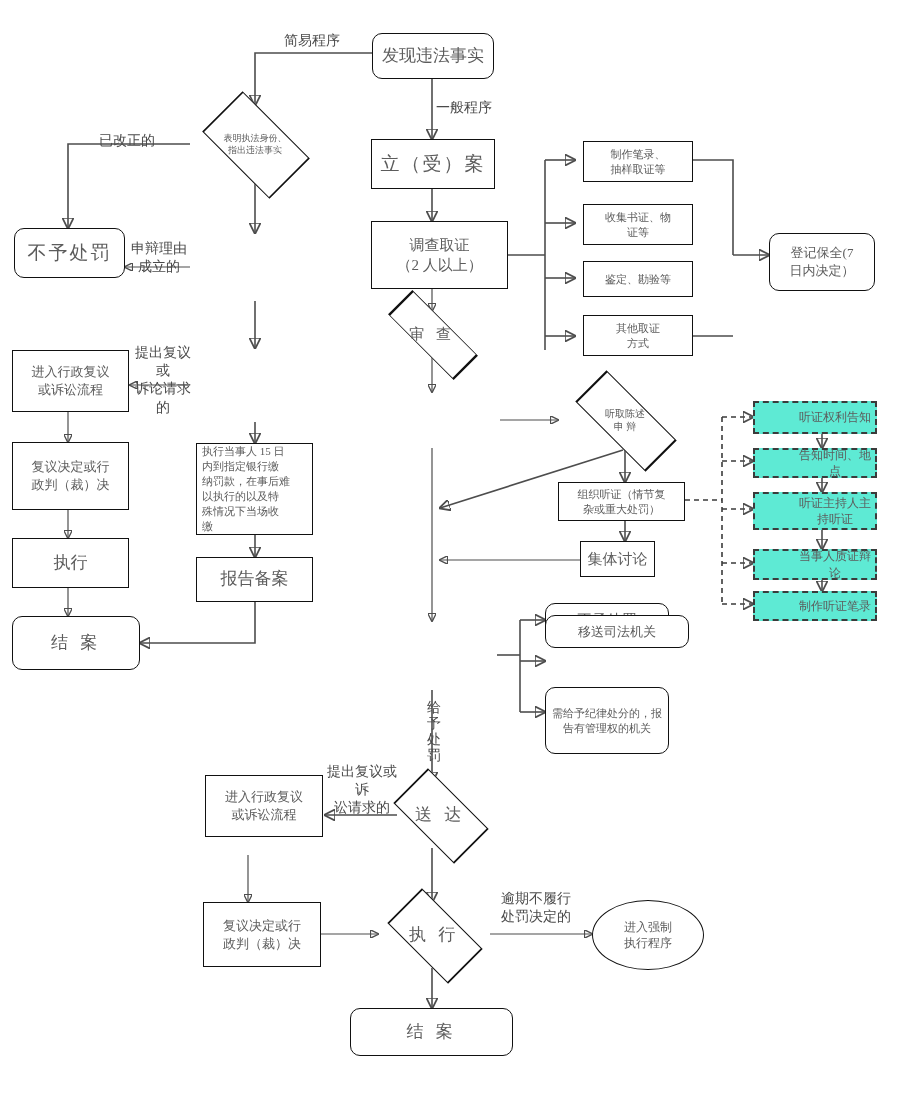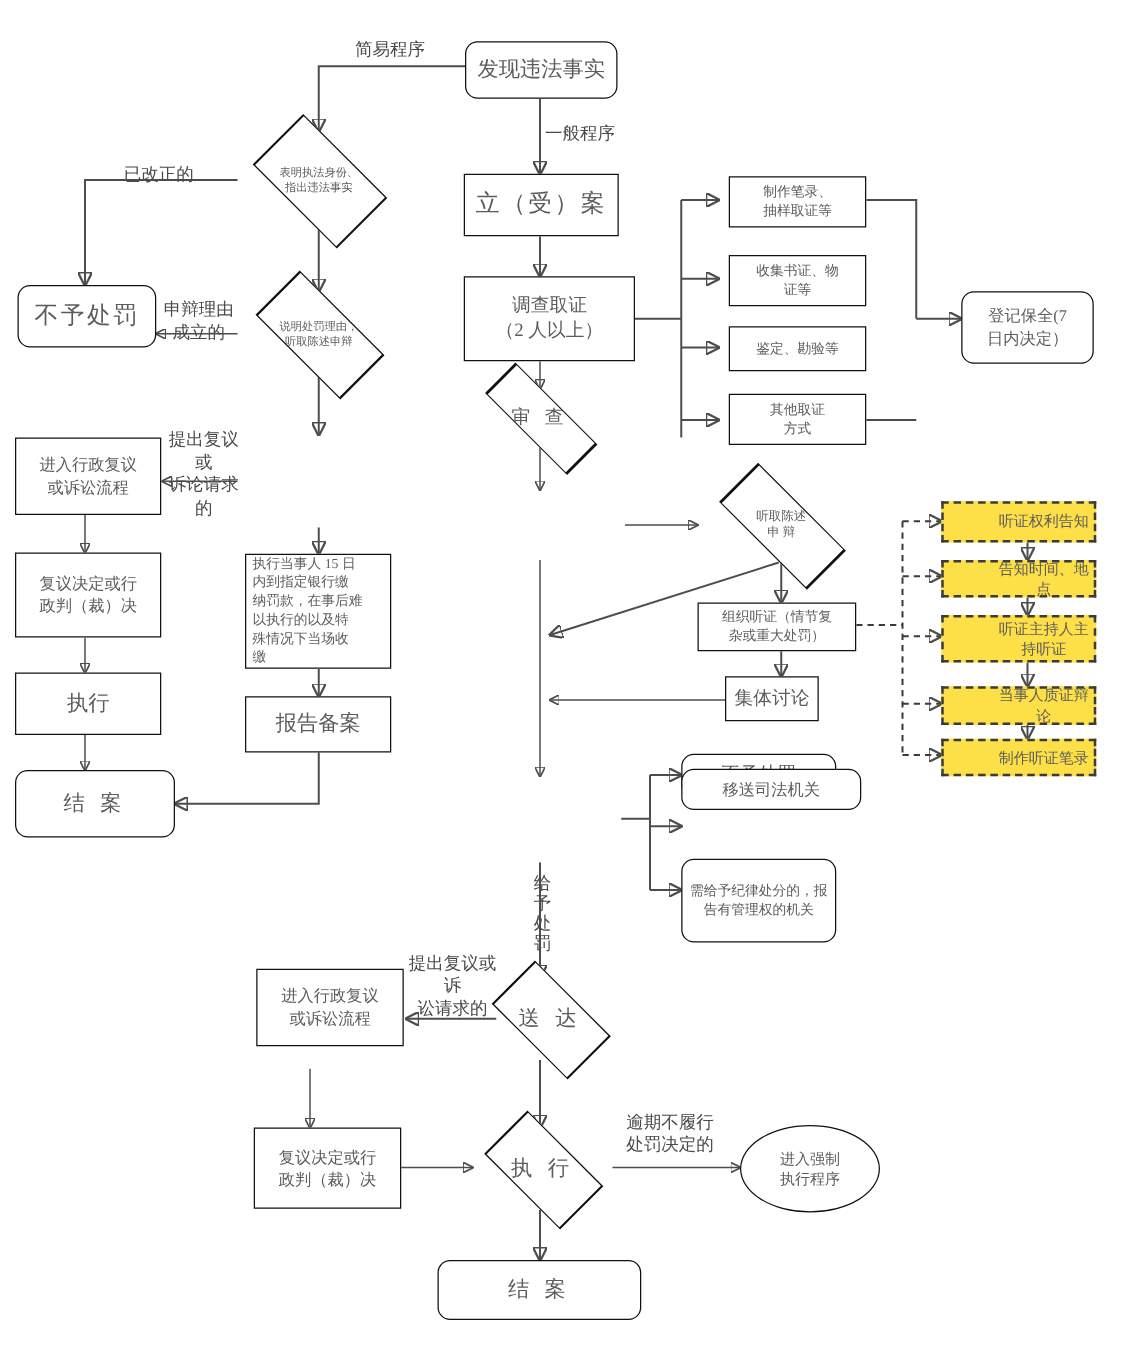--- a/index.html
+++ b/index.html
@@ -32,21 +32,21 @@
     border:1px solid #111;
     background:#fff;
   }
   .round{
     border:1px solid #111;
     background:#fff;
     border-radius:10px;
   }
   .dashed{
     border:2px dashed #3b3b3b;
-    background:#fde047;
+    background:#5eead4;
     padding-left:40px;
   }
   .ellipse{
     border:1px solid #111;
     background:#fff;
     border-radius:50%;
   }
   
   .diamond{
     position:absolute;
@@ -260,25 +260,20 @@
 
   <div class="node ellipse t12" style="left:592px;top:900px;width:112px;height:70px;">进入强制
 执行程序</div>
 
   <div class="diamond" style="left:190px;top:105px;width:130px;height:78px;">
     <div class="dshape" style="width:54px;height:54px;margin-left:-27px;margin-top:-27px;transform:rotate(45deg) scale(1.70,1.02);"></div>
     <div class="dlabel t9">表明执法身份、
 指出违法事实</div>
   </div>
 
-  <div class="diamond" style="left:190px;top:233px;width:130px;height:68px;">
-    <div class="dshape" style="width:48px;height:48px;margin-left:-24px;margin-top:-24px;transform:rotate(45deg) scale(1.92,1.00);"></div>
-    <div class="dlabel t9">说明处罚理由，
-听取陈述申辩</div>
-  </div>
 
 
   <div class="node round t19 sp2" style="left:14px;top:228px;width:111px;height:50px;">不予处罚</div>
 
   <div class="node rect t13" style="left:12px;top:350px;width:117px;height:62px;">进入行政复议
 或诉讼流程</div>
 
   <div class="node rect t13" style="left:12px;top:442px;width:117px;height:68px;">复议决定或行
 政判（裁）决</div>
 

